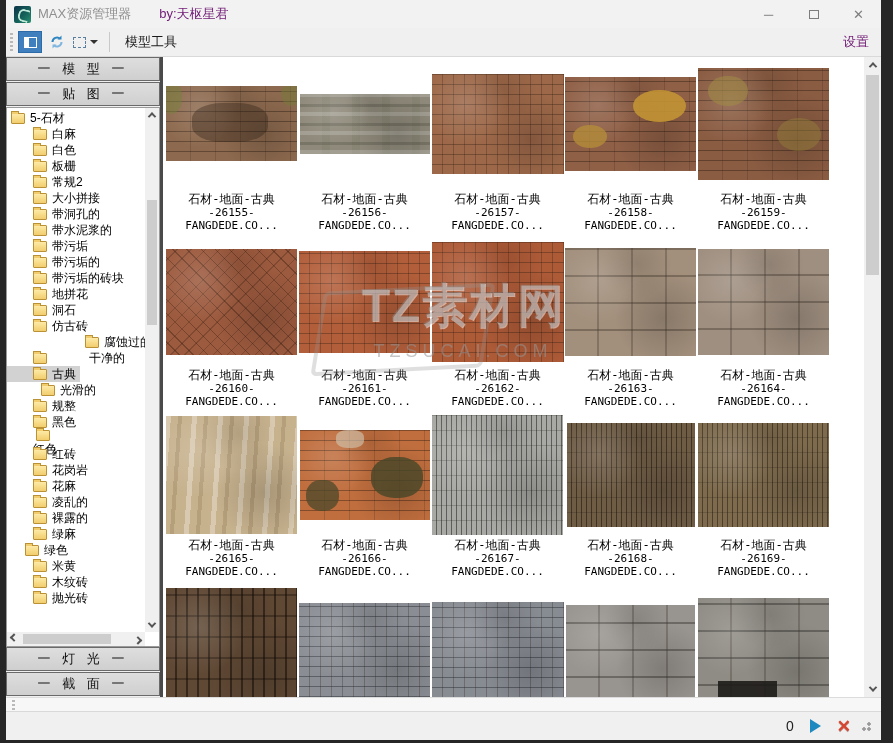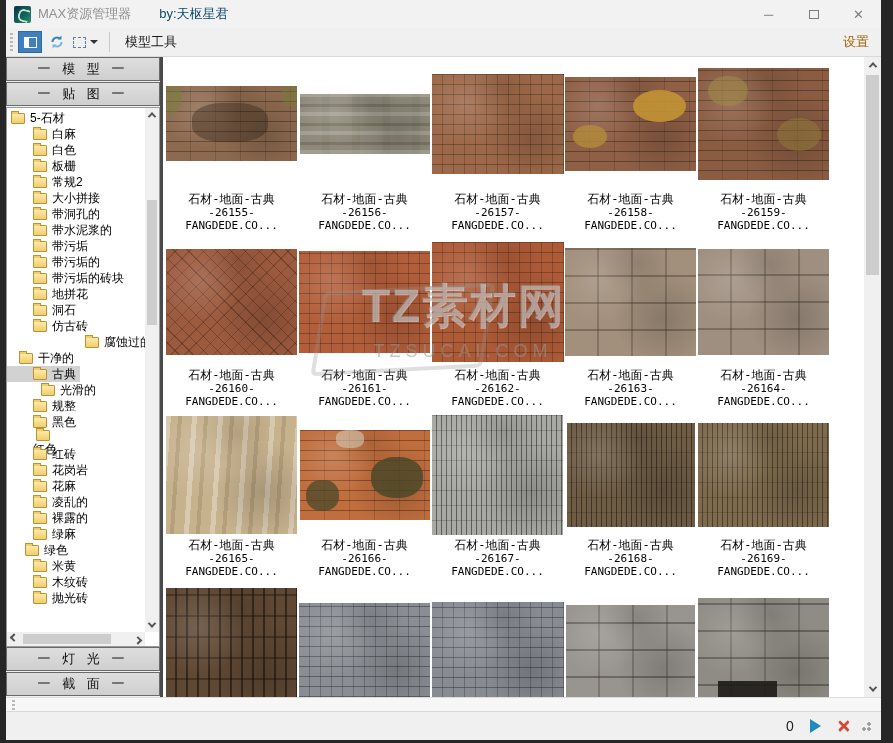--- a/index.html
+++ b/index.html
@@ -10,42 +10,42 @@
 
   
   .titlebar { height:28px; background:#f2f2f2; display:flex; align-items:center;
               padding-left:8px; flex:none; }
   .app-icon { width:17px; height:17px; border-radius:2px;
               background:linear-gradient(135deg,#0d3a4a 10%,#15605a 55%,#2a9070);
               position:relative; margin-right:7px; }
   .app-icon::after{ content:""; position:absolute; left:4px; top:3px; width:9px; height:9px;
               border:2px solid #bfe8d8; border-right:none; border-radius:6px 0 0 6px; transform:rotate(14deg);}
   .title-text { color:#8f8f8f; font-size:13px; margin-right:28px; }
-  .byline { color:#0c4a6e; font-size:13px; }
+  .byline { color:#701a75; font-size:13px; }
   .win-btns { margin-left:auto; display:flex; height:100%; }
   .win-btn { width:45px; display:flex; align-items:center; justify-content:center;
              color:#7d7d7d; font-size:13px; }
   .max-glyph { width:10px; height:9px; border:1px solid #7d7d7d; display:block; }
 
   
   .toolbar { height:29px; background:#f0f0f0; border-bottom:1px solid #d9d9d9;
              display:flex; align-items:center; padding:0 8px 0 4px; flex:none; }
   .grip-v { width:3px; height:18px; margin-right:5px;
             background:repeating-linear-gradient(0deg,#b9b9b9 0 2px,transparent 2px 4px); }
   .tb-btn { height:22px; min-width:24px; display:flex; align-items:center; justify-content:center;
             margin-right:3px; border:1px solid transparent; }
   .tb-btn.active { background:#3f7fbe; border-color:#2d6ba8; }
   .panel-glyph { width:13px; height:11px; border:1px solid #fff;
                  background:linear-gradient(90deg,#fff 0 4px, transparent 4px); }
   .marquee-glyph { width:13px; height:11px; border:1px dashed #5c7f9e; }
   .caret-down { width:0; height:0; border-left:4px solid transparent; border-right:4px solid transparent;
                 border-top:4px solid #333; margin-left:4px; }
   .tb-sep { width:1px; height:20px; background:#c9c9c9; margin:0 7px; }
   .tb-text-btn { font-size:13px; color:#1a1a1a; padding:2px 8px; }
-  .settings-btn { margin-left:auto; font-size:13px; color:#a16207; padding:2px 4px; }
+  .settings-btn { margin-left:auto; font-size:13px; color:#701a75; padding:2px 4px; }
 
   
   .main { flex:1; display:flex; min-height:0; position:relative; }
 
   
   .sidebar { width:154px; flex:none; display:flex; flex-direction:column; background:#f0f0f0; }
   .acc-header { height:24px; margin-bottom:1px; flex:none;
                 background:linear-gradient(#dedede,#cfcfcf); border:1px solid #6a6a6a;
                 display:flex; align-items:center; justify-content:center;
                 font-size:13px; color:#111; letter-spacing:4px; }
@@ -250,21 +250,21 @@
     <span>洞石</span>
   </div>
             <div class="tree-row" style="padding-left: 26px;">
     <span class="folder"></span>
     <span>仿古砖</span>
   </div>
             <div class="tree-row" style="padding-left: 42px; margin-left: 36px;">
     <span class="folder"></span>
     <span>腐蚀过的</span>
   </div>
-            <div class="tree-row" style="padding-left: 12px;">
+            <div class="tree-row" style="padding-left: 26px; gap: 37px;">
     <span class="folder"></span>
     <span>干净的</span>
   </div>
             <div class="tree-row selected" style="padding-left: 26px;">
     <span class="folder"></span>
     <span>古典</span>
   </div>
             <div class="tree-row" style="padding-left: 34px;">
     <span class="folder"></span>
     <span>光滑的</span>

